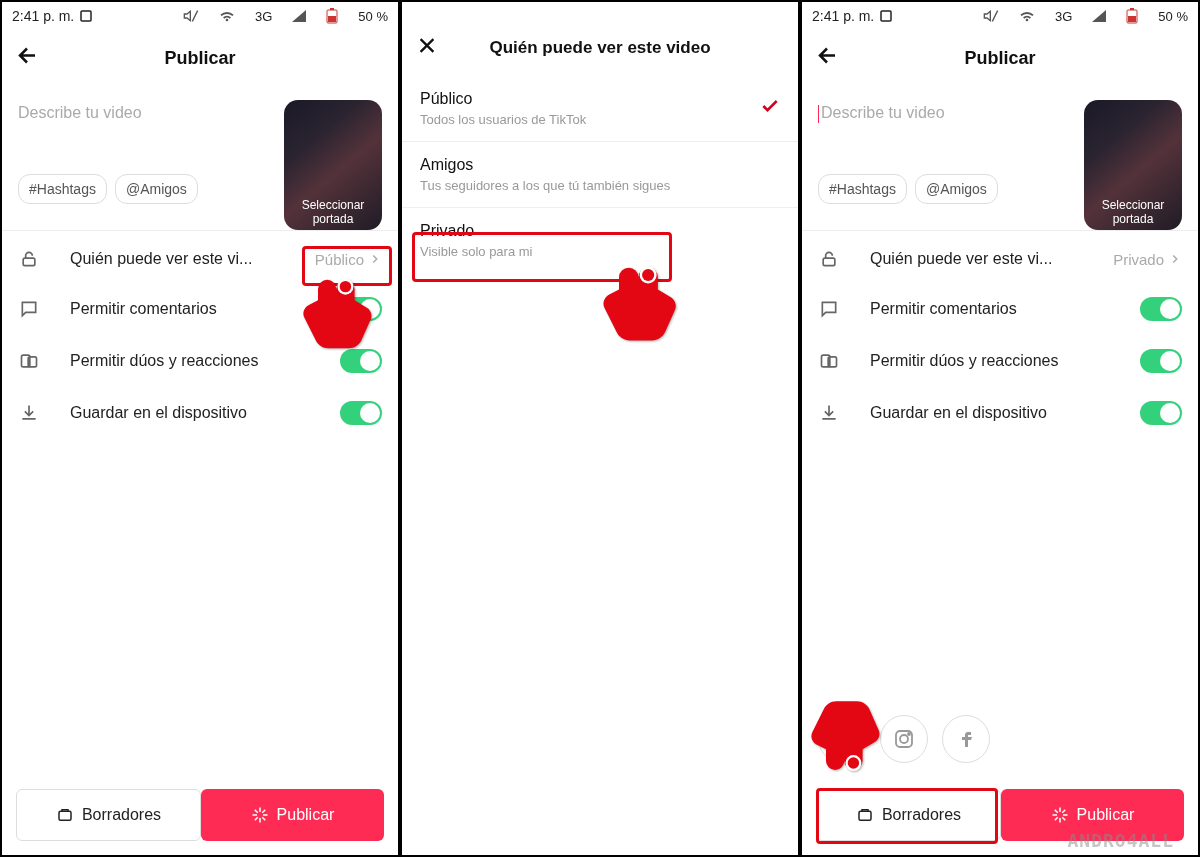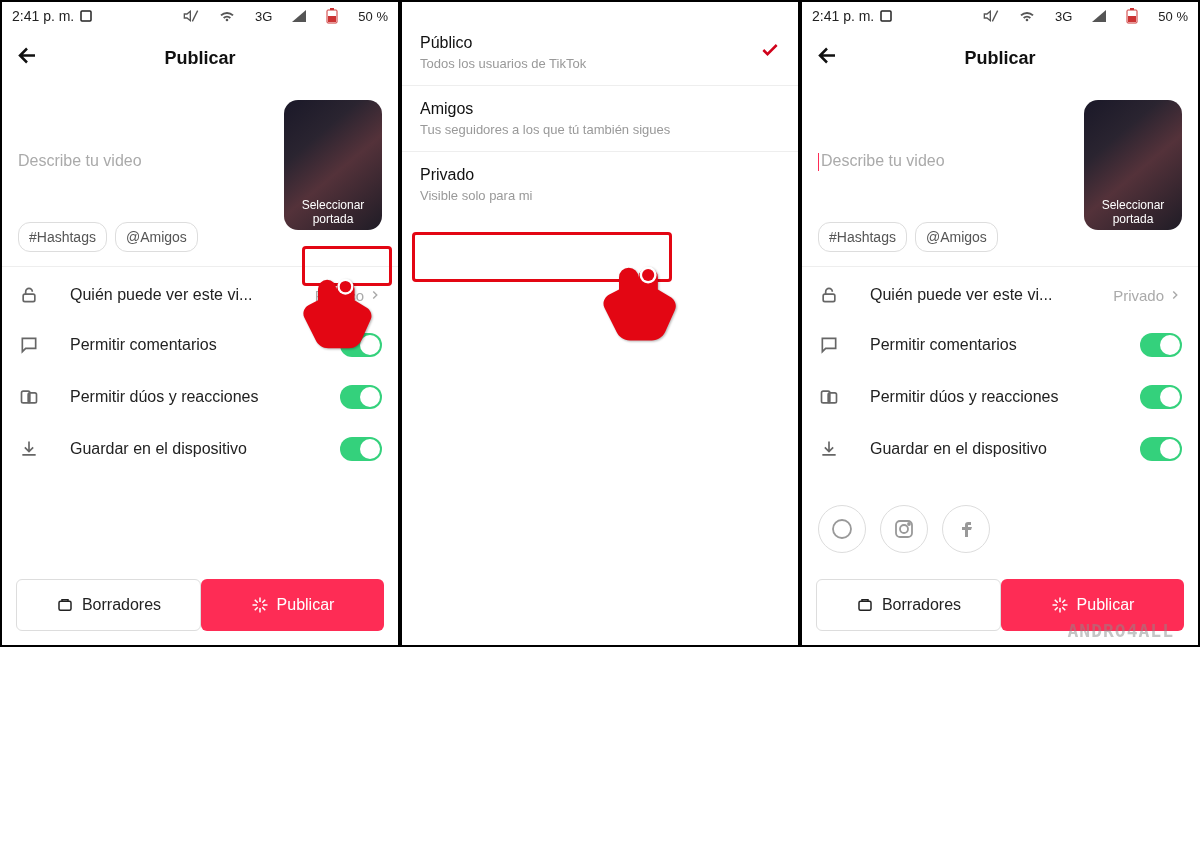--- a/index.html
+++ b/index.html
@@ -6,21 +6,21 @@
   body {
     background: #fff;
     font-family: -apple-system, Helvetica, Arial, sans-serif;
     width: 1200px;
     height: 857px;
     display: flex;
     overflow: hidden;
   }
   .phone {
     width: 400px;
-    height: 647px;
+    height: 857px;
     border: 2px solid #000;
     background: #fff;
     display: flex;
     flex-direction: column;
     position: relative;
     overflow: hidden;
   }
   .status-bar {
     height: 28px;
     display: flex;
@@ -56,21 +56,20 @@
     padding: 14px 16px 0 16px;
     gap: 12px;
     border-bottom: 1px solid #eee;
   }
   .desc-col { flex: 1; }
   .desc-input {
     color: #aaa;
     font-size: 16px;
     min-height: 60px;
     padding-top: 4px;
-    margin-top: 48px;
   }
   .desc-input.cursor::before {
     content: "";
     display: inline-block;
     width: 1px;
     height: 18px;
     background: #fe2c55;
     vertical-align: middle;
     margin-right: 2px;
   }
@@ -320,20 +319,28 @@
   <div class="red-box" style="left:300px; top:244px; width:90px; height:40px;"></div>
   <div class="hand" style="left:300px; top:272px;">
     <svg width="80" height="95" viewBox="0 0 70 65">
         <use href="#svg-hand"></use>
       </svg>
   </div>
 </div>
 
 <div class="phone">
   <div class="status-bar" style="height:18px"></div>
+  <div class="header">
+    <span class="back">
+      <svg width="22" height="22" viewBox="0 0 24 24" fill="none" stroke="#111" stroke-width="2.5">
+          <path d="M5 5l14 14M19 5L5 19"></path>
+        </svg>
+    </span>
+    <span style="font-size:17px;">Quién puede ver este video</span>
+  </div>
   <div class="option-list">
     <div class="option-item">
       <div class="title">Público</div>
       <div class="sub">Todos los usuarios de TikTok</div>
       <span class="check">
         <svg width="20" height="20" viewBox="0 0 24 24" fill="none" stroke="#d0021b" stroke-width="3">
             <path d="M4 12l5 5L20 6"></path>
           </svg>
       </span>
     </div>

